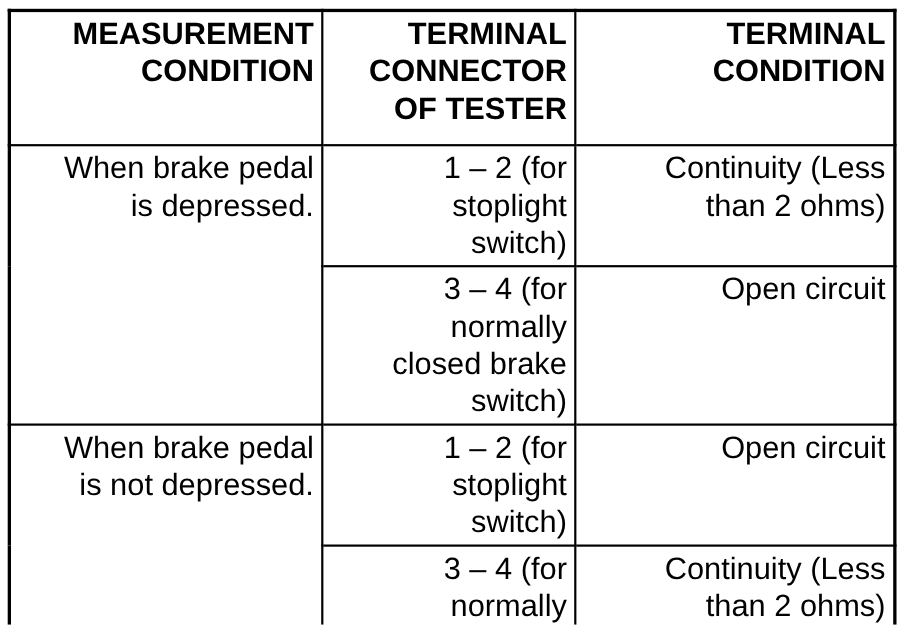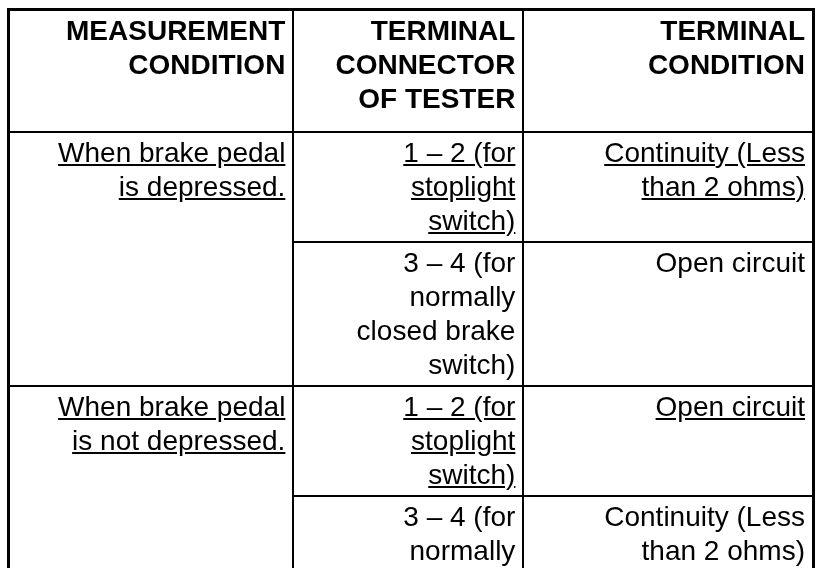--- a/index.html
+++ b/index.html
@@ -35,21 +35,21 @@
     white-space: pre-line;
     overflow: hidden;
   }
   .spec-table th {
     font-weight: bold;
   }
   .c1 { width: 270px; }
   .c2 { width: 218px; }
   .c3 { width: 275px; }
   .r-header { height: 122px; }
-  .r-short  { height: 88px; text-decoration: underline; }
+  .r-short  { height: 88px; }
   .r-tall   { height: 117px; }
 </style>
 </head>
 <body>
 
 <div class="page">
   <table class="spec-table">
     <thead>
       <tr class="r-header">
         <th class="c1">MEASUREMENT

